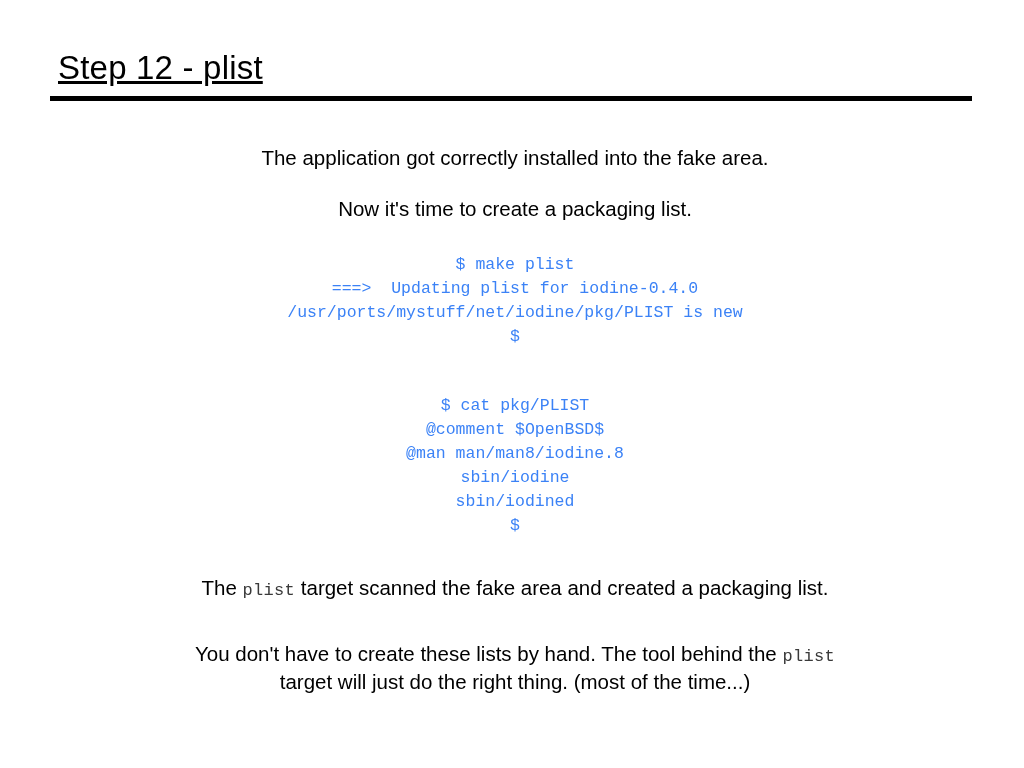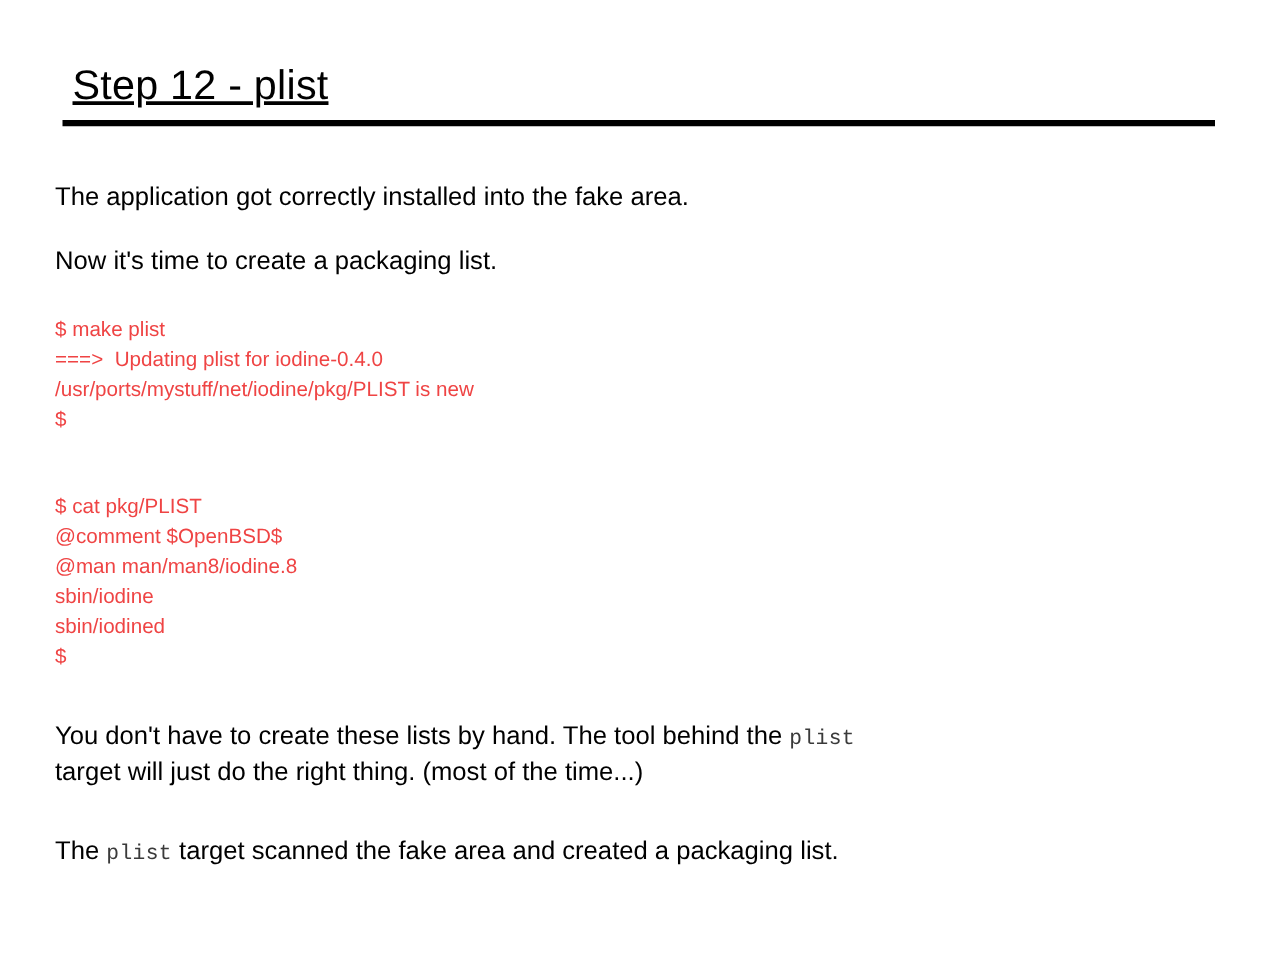--- a/index.html
+++ b/index.html
@@ -34,37 +34,38 @@
   .title-rule {
     position: absolute;
     left: 50px;
     top: 96px;
     width: 922px;
     height: 5px;
     background: #000000;
   }
   .body-area {
     position: absolute;
-    left: 44px;
+    left: 55px;
     top: 136px;
     width: 920px;
+    text-align: center;
   }
   .para {
     font-size: 20.5px;
     line-height: 1.35;
     color: #000000;
     margin: 0;
   }
   .para-1 { margin-top: 8px; }
   .para-2 { margin-top: 23px; }
   .code-block {
-    font-family: Liberation Sans, sans-serif;
+    font-family: Liberation Mono, monospace;
     font-size: 16.5px;
     line-height: 1.45;
-    color: #ef4444;
+    color: #3b82f6;
     white-space: pre;
     margin: 0;
     margin-top: 31px;
   }
   .code-gap {
     height: 14px;
   }
   .para-3 {
     margin-top: 36px;
   }
@@ -99,18 +100,18 @@
 
     <div class="code-gap"></div>
 
     <pre class="code-block">$ cat pkg/PLIST
 @comment $OpenBSD$
 @man man/man8/iodine.8
 sbin/iodine
 sbin/iodined
 $</pre>
 
+    <p class="para para-3"><span>The </span><span class="mono-inline">plist</span><span> target scanned the fake area and created a packaging list.</span></p>
+
     <p class="para para-4"><span>You don't have to create these lists by hand. The tool behind the </span><span class="mono-inline">plist</span><br><span>target will just do the right thing. (most of the time...)</span></p>
-
-    <p class="para para-3"><span>The </span><span class="mono-inline">plist</span><span> target scanned the fake area and created a packaging list.</span></p>
 
   </div>
 </div>
 
 </body></html>

